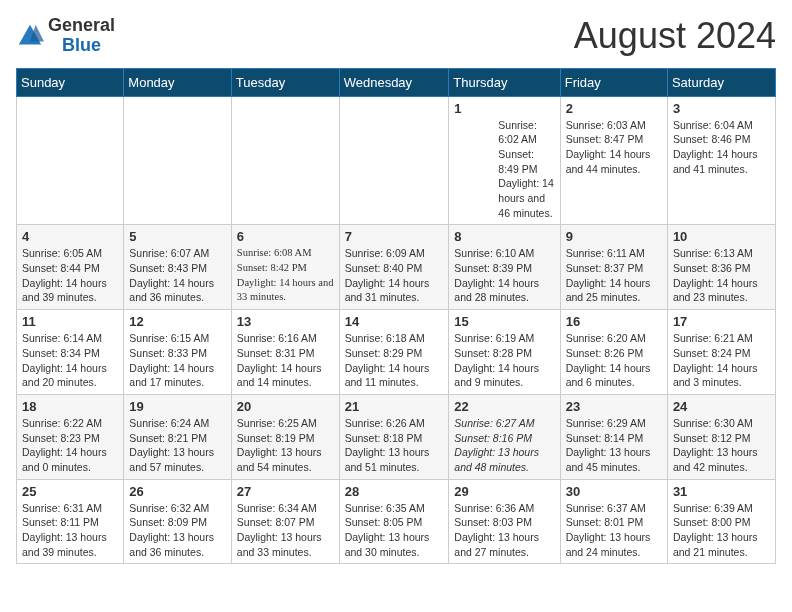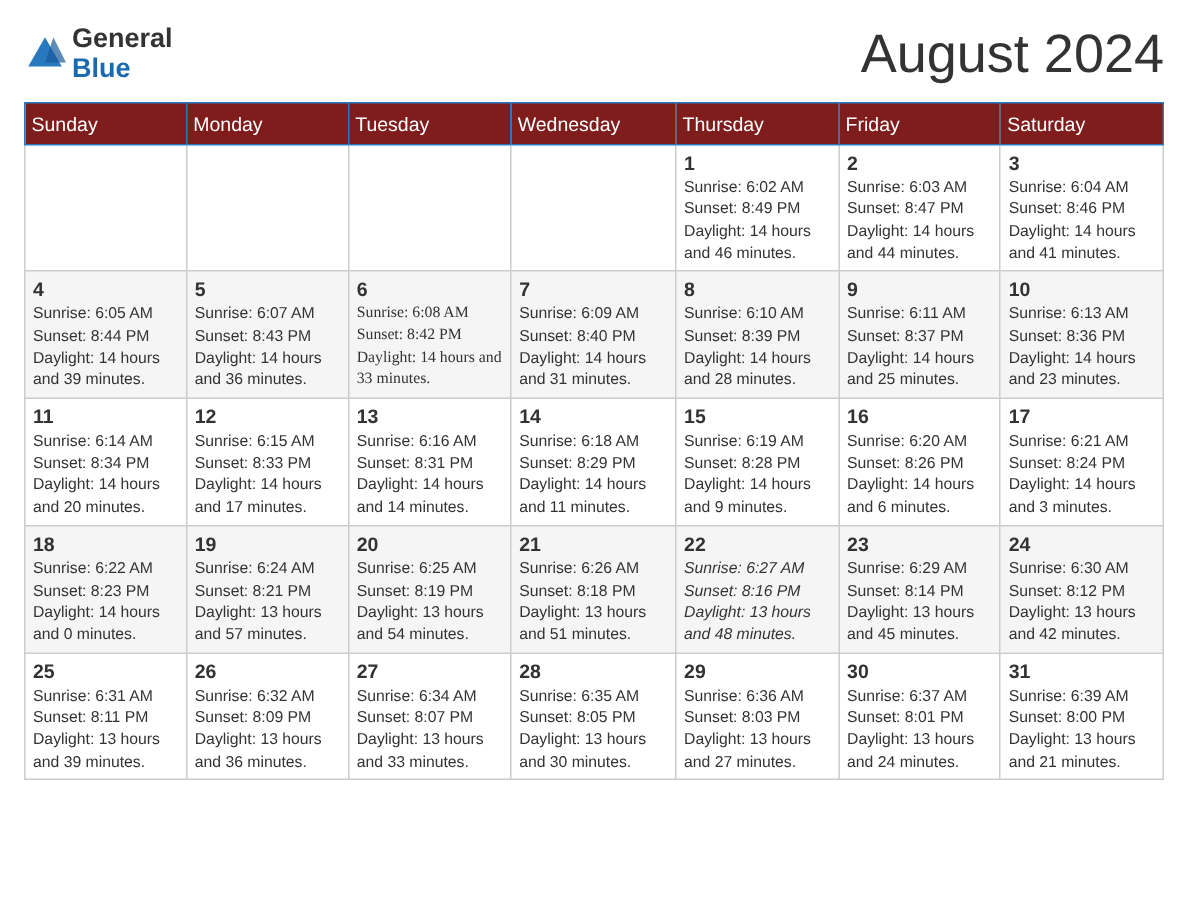--- a/index.html
+++ b/index.html
@@ -13,20 +13,21 @@
     .header {
       display: flex;
       justify-content: space-between;
       align-items: flex-start;
       margin-bottom: 12px;
     }
     .logo {
       display: flex;
       align-items: center;
       gap: 4px;
+      text-align: center;
     }
     .logo-text {
       font-size: 18px;
       font-weight: bold;
       line-height: 1.1;
     }
     .logo-general { color: #333; }
     .logo-blue { color: #1a6ab1; }
     .logo-icon {
       width: 28px;
@@ -44,21 +45,21 @@
     .location {
       font-size: 16px;
       color: #555;
     }
     table {
       width: 100%;
       border-collapse: collapse;
       font-size: 11px;
     }
     thead tr th {
-      background-color: #7f1d1d;
+      background-color: #0c4a6e;
       color: #fff;
       padding: 6px 4px;
       text-align: left;
       font-size: 13px;
       font-weight: normal;
       border: 1px solid #2979be;
     }
     tbody tr td {
       border: 1px solid #ccc;
       vertical-align: top;
@@ -117,21 +118,21 @@
       </tr>
   </thead>
   <tbody id="calendar-body">
   <tr>
         <td class="empty-cell"></td>
         <td class="empty-cell"></td>
         <td class="empty-cell"></td>
         <td class="empty-cell"></td>
         <td>
           <div class="day-number">1</div>
-          <div class="day-info" style="white-space: pre-line;">Sunrise: 6:02 AM
+          <div class="day-info" style="white-space: pre-line; margin-left: 44px;">Sunrise: 6:02 AM
 Sunset: 8:49 PM
 Daylight: 14 hours and 46 minutes.</div>
         </td>
         <td>
           <div class="day-number">2</div>
           <div class="day-info" style="white-space: pre-line;">Sunrise: 6:03 AM
 Sunset: 8:47 PM
 Daylight: 14 hours and 44 minutes.</div>
         </td>
         <td>

